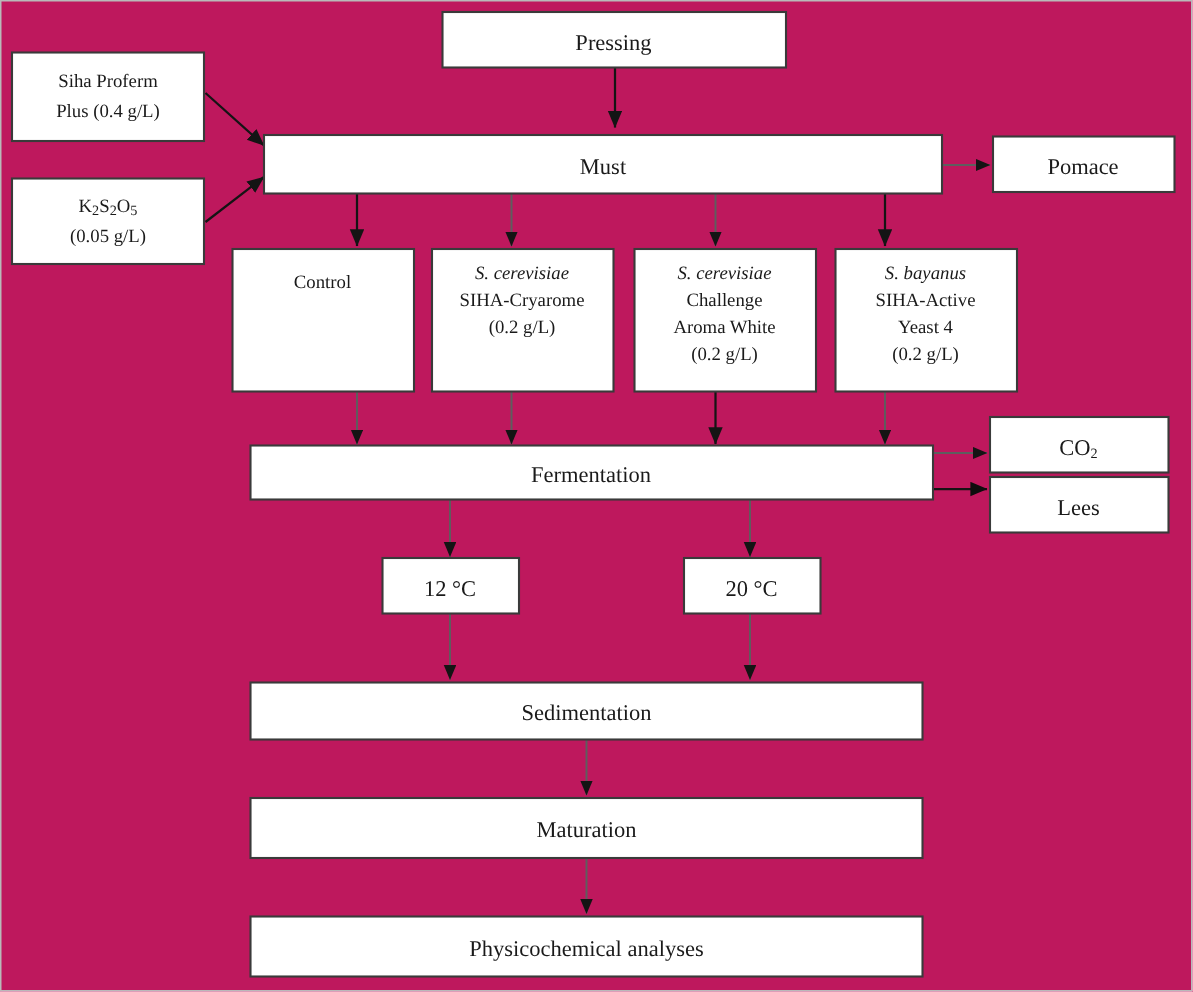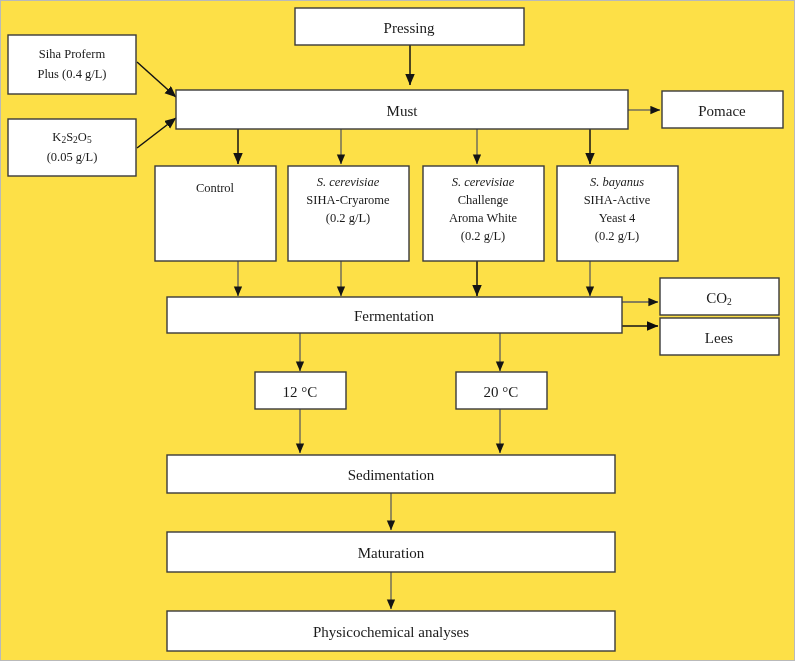--- a/index.html
+++ b/index.html
@@ -10,21 +10,21 @@
   body {
     font-family: "Liberation Serif", "DejaVu Serif", serif;
     width: 795px;
     height: 661px;
     overflow: hidden;
   }
   #flowchart-root {
     position: relative;
     width: 795px;
     height: 661px;
-    background: #fde047;
+    background: #be185d;
   }
   svg.diagram {
     position: absolute;
     top: 0;
     left: 0;
     width: 795px;
     height: 661px;
   }
   .node-box {
     fill: #ffffff;

